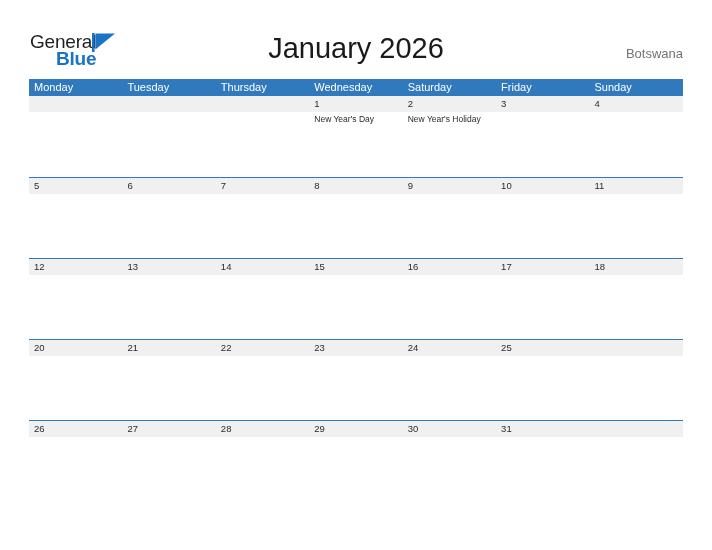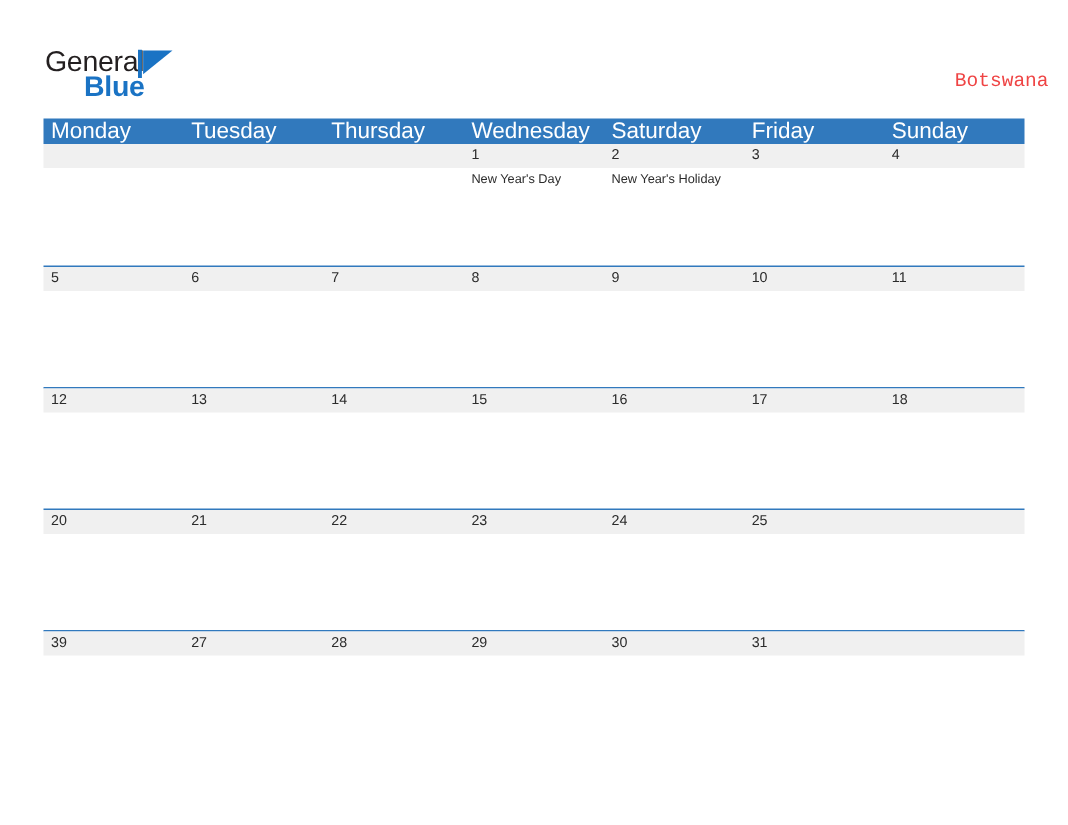--- a/index.html
+++ b/index.html
@@ -67,25 +67,25 @@
     width: 712px;
     text-align: center;
     font-size: 29px;
     color: #1a1a1a;
     font-family: "Liberation Sans", sans-serif;
     letter-spacing: 0px;
   }
 
   #country-label {
     position: absolute;
-    right: 13px;
+    right: 29px;
     top: 46px;
     font-size: 13px;
-    color: #ef4444;
-    font-family: Liberation Mono, monospace;
+    color: #737373;
+    font-family: Liberation Sans, sans-serif;
     white-space: nowrap;
   }
 
   
   #calendar {
     position: absolute;
     left: 29px;
     top: 79px;
     width: 654px;
   }
@@ -94,21 +94,21 @@
     display: flex;
     width: 654px;
     height: 17px;
     background: #3179bd;
   }
   .weekday-cell {
     width: 93.43px;
     height: 17px;
     line-height: 17px;
     color: #ffffff;
-    font-size: 15px;
+    font-size: 11px;
     padding-left: 5px;
     box-sizing: border-box;
     font-family: "Liberation Sans", sans-serif;
     white-space: nowrap;
     overflow: hidden;
   }
 
   .week-row {
     width: 654px;
     height: 81px;
@@ -172,20 +172,21 @@
     <span class="logo-line1">General</span>
     <span class="logo-line2">Blue</span>
     <span class="logo-mark">
       <svg width="24" height="19" viewBox="0 0 24 19" xmlns="http://www.w3.org/2000/svg">
         <rect x="0" y="0" width="2.6" height="19" fill="#1a73c4"></rect>
         <polygon points="3.4,0.6 23,0.6 3.4,16.5" fill="#1a73c4"></polygon>
       </svg>
     </span>
   </div>
 
+  <div id="page-title">January 2026</div>
 
   <div id="country-label">Botswana</div>
 
 </div>
 
 <div id="calendar">
 
   <div id="weekday-header">
     <div class="weekday-cell">Monday</div>
     <div class="weekday-cell">Tuesday</div>
@@ -325,21 +326,21 @@
         <span class="day-number">25</span>
         <span class="day-event"></span>
       </div>
     </div>
   </div>
 
   <div class="week-row">
     <div class="band"></div>
     <div class="week-cells">
       <div class="day-cell">
-        <span class="day-number">39</span>
+        <span class="day-number">26</span>
         <span class="day-event"></span>
       </div>
       <div class="day-cell">
         <span class="day-number">27</span>
         <span class="day-event"></span>
       </div>
       <div class="day-cell">
         <span class="day-number">28</span>
         <span class="day-event"></span>
       </div>

